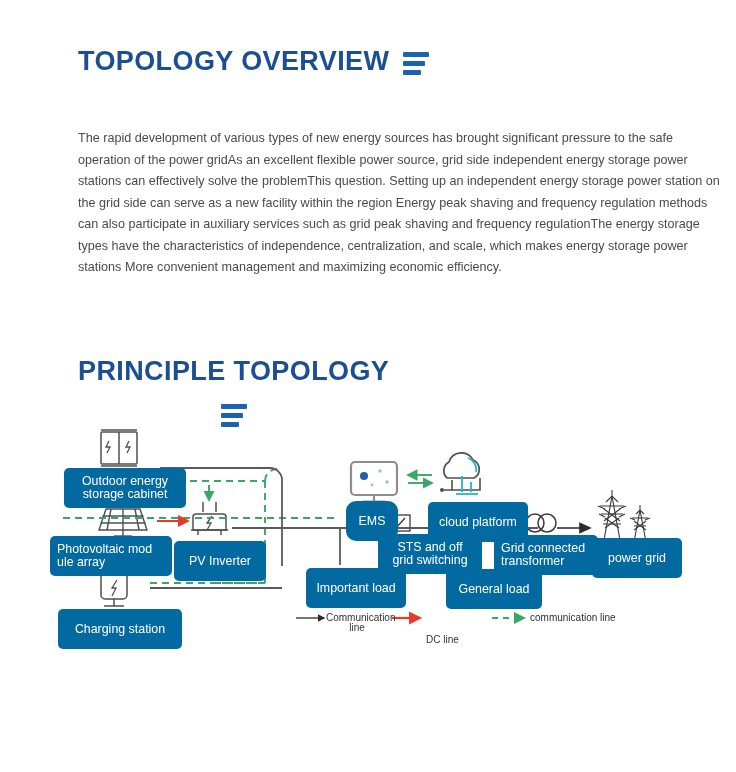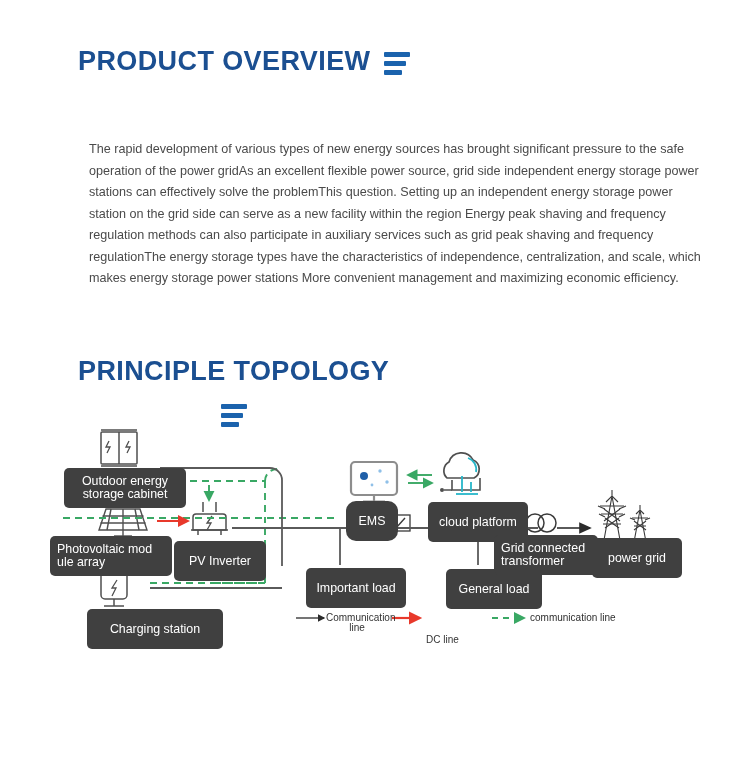--- a/index.html
+++ b/index.html
@@ -25,45 +25,45 @@
   .head-icon i:nth-child(3){width:18px;}
 
   #head-overview{left:78px;top:46px;}
   #head-topology{left:78px;top:356px;flex-direction:column;}
 
   
   .body-copy{
     position:absolute;left:78px;top:128px;width:642px;
     font-size:12.6px;line-height:21.5px;color:#4a4a4a;
   }
-  .body-copy p{margin:11px;}
+  .body-copy p{margin:0;}
 
   
   .diagram{position:absolute;left:0;top:410px;width:736px;height:245px;}
   .diagram svg{position:absolute;left:0;top:0;}
 
   .lbl{
-    position:absolute;background:#404040;color:#fff;border-radius:5px;
+    position:absolute;background:#0369a1;color:#fff;border-radius:5px;
     font-size:12.4px;line-height:13px;text-align:center;
     padding:20px 7px;white-space:pre-line;box-sizing:border-box;
     display:flex;align-items:center;justify-content:center;
   }
 
   
   .legend{position:absolute;left:296px;top:608px;width:340px;height:26px;font-size:10px;color:#333;}
   .legend .ltext{position:absolute;line-height:10px;}
   .lg-green{color:#2f2f2f;}
 </style>
 </head>
 <body>
 
 <div class="page">
 
   <div class="section-head" id="head-overview">
-    <h2>PRODUCT OVERVIEW</h2>
+    <h2>TOPOLOGY OVERVIEW</h2>
     <span class="head-icon">
         <i></i>
         <i></i>
         <i></i>
       </span>
   </div>
 
   <div class="body-copy">
     <p>The rapid development of various types of new energy sources has brought significant pressure to the safe operation of the power gridAs an excellent flexible power source, grid side independent energy storage power stations can effectively solve the problemThis question. Setting up an independent energy storage power station on the grid side can serve as a new facility within the region Energy peak shaving and frequency regulation methods can also participate in auxiliary services such as grid peak shaving and frequency regulationThe energy storage types have the characteristics of independence, centralization, and scale, which makes energy storage power stations More convenient management and maximizing economic efficiency.</p>
   </div>
@@ -222,26 +222,28 @@
     </svg>
 
     <div class="lbl" style="left:64px;top:58px;width:122px;height:26px;">Outdoor energy
 storage cabinet</div>
 
     <div class="lbl" style="left:50px;top:126px;width:122px;height:28px;text-align:left;justify-content:flex-start;">Photovoltaic mod
 ule array</div>
 
     <div class="lbl" style="left:174px;top:131px;width:92px;height:22px;">PV Inverter</div>
 
-    <div class="lbl" style="left:58px;top:199px;width:136px;height:22px;margin-left:29px;">Charging station</div>
+    <div class="lbl" style="left:58px;top:199px;width:124px;height:22px;">Charging station</div>
 
     <div class="lbl" style="left:346px;top:91px;width:52px;height:22px;border-radius:10px;">EMS</div>
 
     <div class="lbl" style="left:428px;top:92px;width:100px;height:22px;text-align:center;">cloud platform</div>
 
+    <div class="lbl" style="left:378px;top:124px;width:104px;height:28px;">STS and off
+grid switching</div>
 
     <div class="lbl" style="left:306px;top:158px;width:100px;height:22px;">Important load</div>
 
     <div class="lbl" style="left:446px;top:159px;width:96px;height:22px;">General load</div>
 
     <div class="lbl" style="left:494px;top:125px;width:104px;height:28px;text-align:left;justify-content:flex-start;">Grid connected
 transformer</div>
 
     <div class="lbl" style="left:592px;top:128px;width:90px;height:22px;">power grid</div>
   </div>

